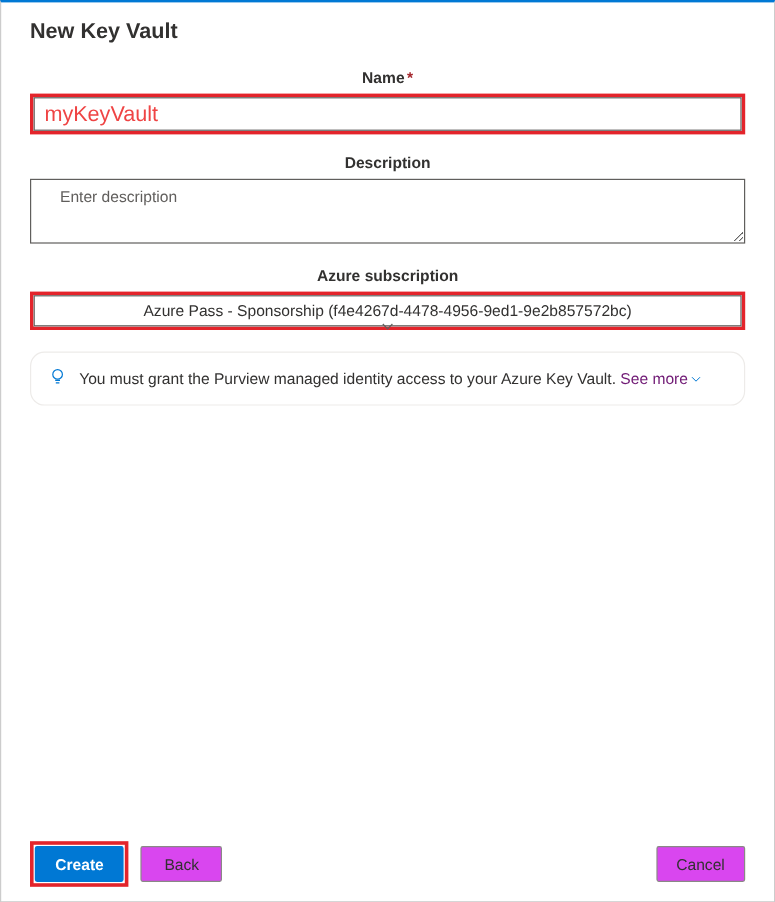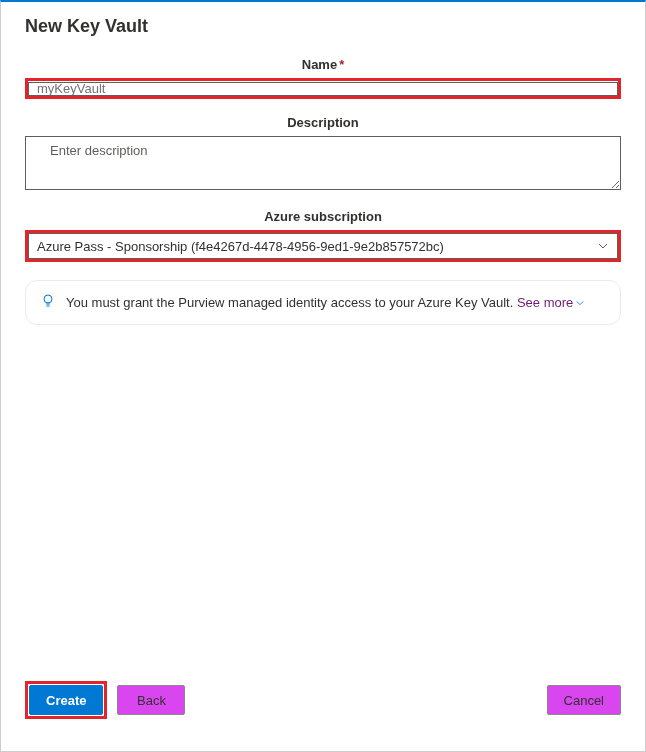--- a/index.html
+++ b/index.html
@@ -33,26 +33,26 @@
       display: block;
       margin-bottom: 6px;
       text-align: center;
     }
     .required {
       color: #a4262c;
       margin-left: 2px;
     }
     .text-input {
       width: 100%;
-      height: 14px;
+      height: 28px;
       padding: 4px 8px;
       border: 1px solid #605e5c;
       font-family: inherit;
-      font-size: 13px;
-      color: #737373;
+      font-size: 18px;
+      color: #ef4444;
       outline: none;
       background: #fff;
     }
     .highlight-box {
       border: 3px solid #e3242b;
       padding: 0;
       display: block;
     }
     .highlight-box .text-input,
     .highlight-box .select-input {
@@ -64,20 +64,21 @@
       padding: 4px 8px;
       border: 1px solid #605e5c;
       font-family: inherit;
       font-size: 13px;
       color: #323130;
       background: #fff;
       display: flex;
       align-items: center;
       justify-content: space-between;
       cursor: pointer;
+      flex-direction: column;
     }
     .textarea-input {
       width: 100%;
       height: 54px;
       padding: 6px 24px;
       border: 1px solid #605e5c;
       font-family: inherit;
       font-size: 13px;
       color: #323130;
       resize: both;
@@ -108,21 +109,21 @@
       cursor: pointer;
       display: inline-flex;
       align-items: center;
       gap: 2px;
     }
     .footer {
       position: absolute;
       bottom: 0;
       left: 0;
       right: 0;
-      padding: 14px 24px 32px 24px;
+      padding: 14px 24px 12px 24px;
       display: flex;
       align-items: center;
       justify-content: space-between;
     }
     .footer-left {
       display: flex;
       align-items: center;
       gap: 10px;
     }
     .btn {

